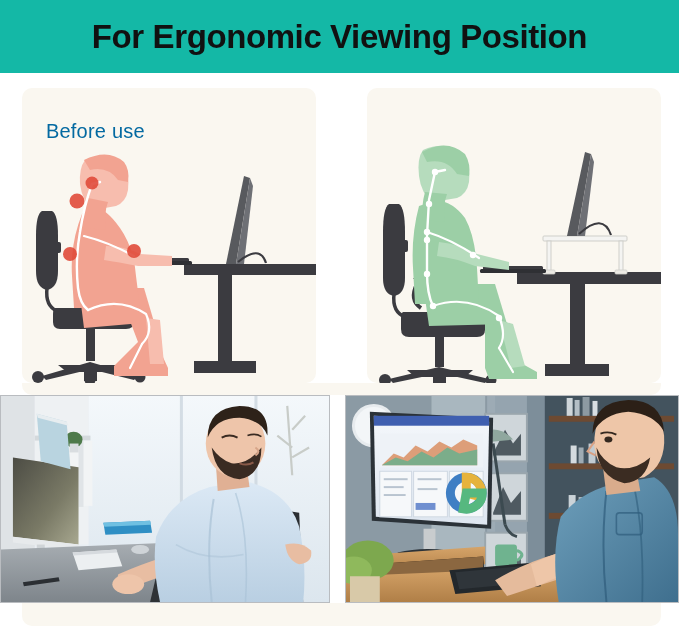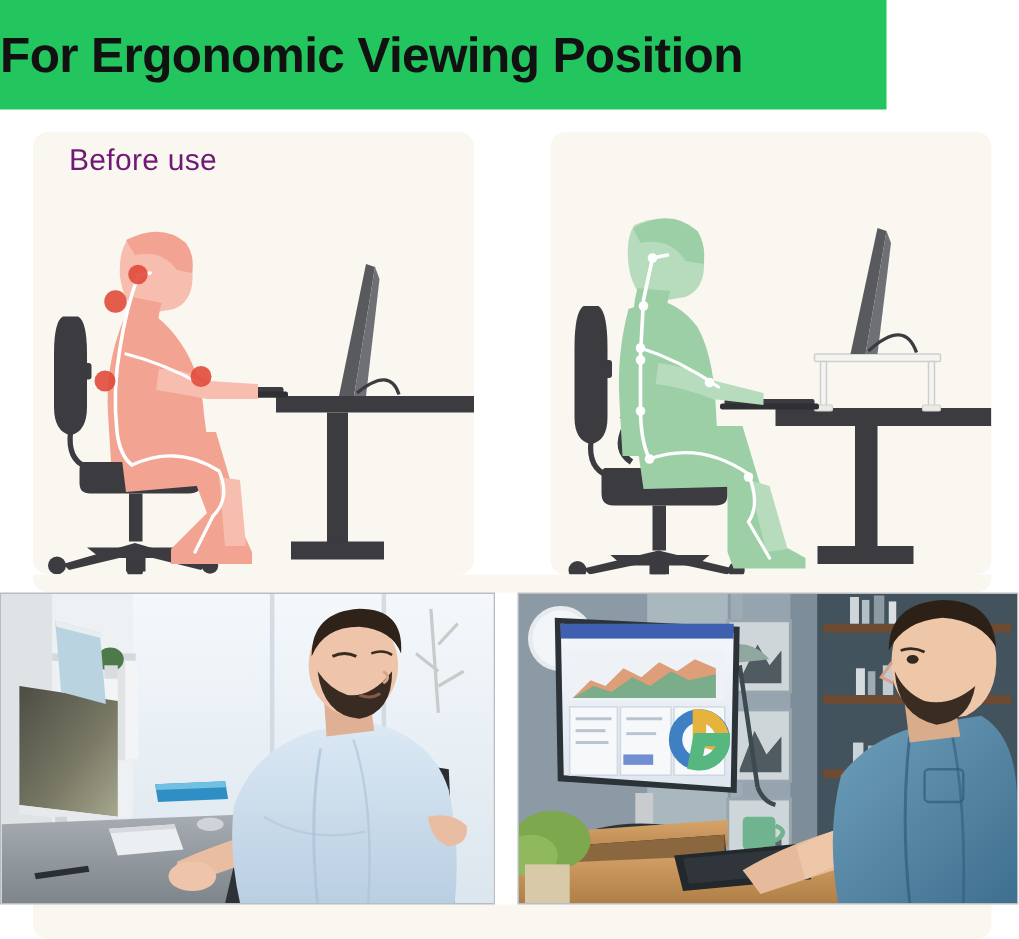--- a/index.html
+++ b/index.html
@@ -6,23 +6,23 @@
   body{
     width:679px;height:626px;
     background:#ffffff;
     font-family:"Liberation Sans", sans-serif;
     overflow:hidden;
     position:relative;
   }
 
   
   .header-band{
-    position:absolute;left:0;top:0;width:591px;height:73px;
-    background:#22c55e;
-    display:flex;align-items:center;justify-content:flex-start;
+    position:absolute;left:0;top:0;width:679px;height:73px;
+    background:#14b8a6;
+    display:flex;align-items:center;justify-content:center;
   }
   .header-title{
     font-family:"Liberation Sans", sans-serif;
     font-weight:bold;
     font-size:33px;
     letter-spacing:-0.4px;
     color:#111111;
     white-space:nowrap;
     line-height:1;
   }
@@ -32,24 +32,24 @@
     position:absolute;
     top:88px;height:295px;
     background:#faf7f0;
     border-radius:10px;
     overflow:hidden;
   }
   .panel-left{left:22px;width:294px;}
   .panel-right{left:367px;width:294px;}
 
   .panel-label{
-    position:absolute;left:24px;top:8px;
+    position:absolute;left:24px;top:32px;
     font-size:20px;
     font-weight:400;
-    color:#701a75;
+    color:#0369a1;
     letter-spacing:0.2px;
   }
 
   .scene{
     position:absolute;left:0;top:48px;width:294px;height:247px;
   }
 
   
   .photo{
     position:absolute;

